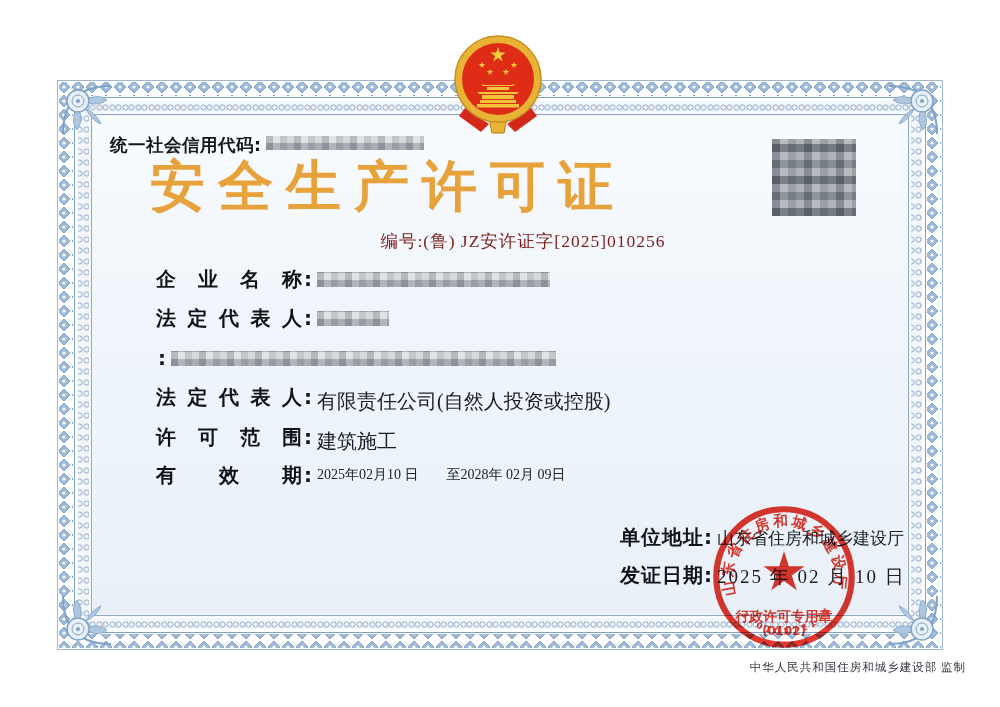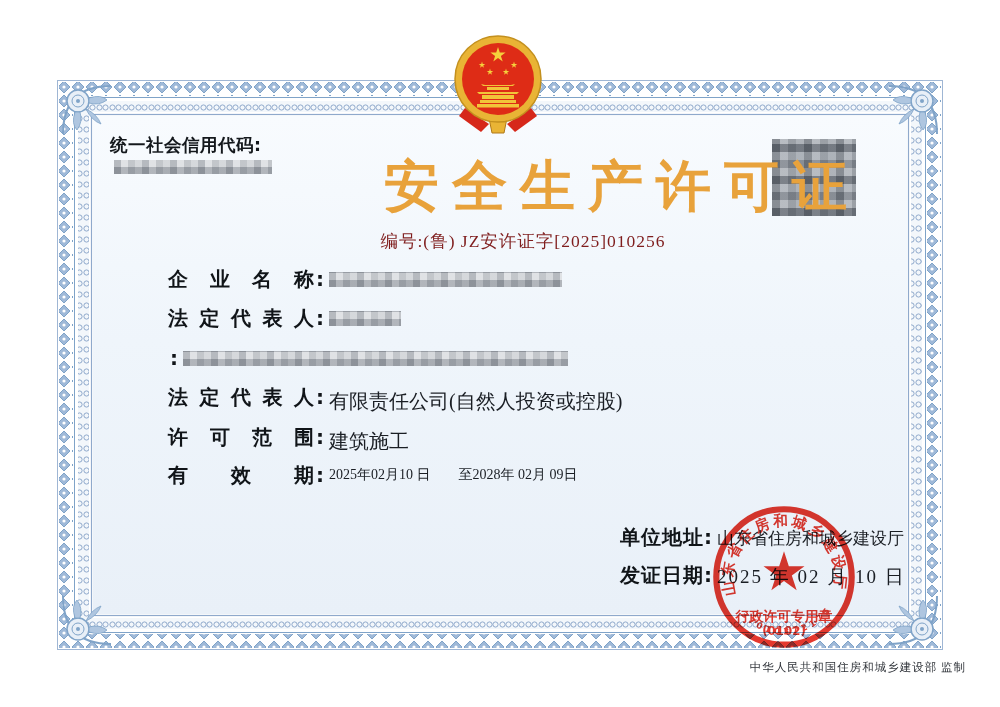--- a/index.html
+++ b/index.html
@@ -7,34 +7,34 @@
   .page { position:relative; width:1000px; height:707px; background:#ffffff;
           font-family:"DejaVu Sans","Liberation Sans",sans-serif; }
 
   .inner-bg { position:absolute; left:93px; top:116px; width:814px; height:498px;
               background:linear-gradient(180deg,#f8fbfe 0%,#eff5fb 45%,#e9f0f8 100%); }
 
   .frame-svg { position:absolute; left:57px; top:80px; width:886px; height:570px; }
 
   .emblem { position:absolute; left:451px; top:34px; width:94px; height:103px; }
 
-  .credit-row { position:absolute; left:110px; top:133px; display:flex; align-items:flex-start;flex-direction:column; }
+  .credit-row { position:absolute; left:110px; top:133px; display:flex; align-items:flex-start; }
   .credit-label { font-size:17.5px; font-weight:bold; color:#14181c; letter-spacing:0.5px; }
   .credit-mosaic { width:158px; height:14px; margin-left:4px; margin-top:3px; }
 
   .qr-mosaic { position:absolute; left:772px; top:139px; width:84px; height:77px; }
 
-  .title { position:absolute; left:150px; top:150px; width:710px; text-align:right;
+  .title { position:absolute; left:150px; top:150px; width:710px; text-align:left;
            font-size:55px; font-weight:bold; color:#e8a23b; letter-spacing:13px; }
 
   .serial { position:absolute; left:180px; top:229px; width:686px; text-align:center;
             font-family:"Liberation Serif","DejaVu Serif",serif;
             font-size:17.5px; color:#7f1d1d; letter-spacing:1px; }
 
-  .field-row { position:absolute; left:168px; display:flex; align-items:flex-start; }
+  .field-row { position:absolute; left:156px; display:flex; align-items:flex-start; }
   .field-label { width:146px; font-size:20px; font-weight:bold; color:#101418;
                  text-align:justify; text-align-last:justify; line-height:1.1; }
   .field-colon { font-size:20px; font-weight:bold; color:#101418; margin:0 5px 0 2px; line-height:1.1; }
   .field-value { font-family:"Liberation Serif","DejaVu Serif",serif; font-size:20px;
                  color:#1a1e24; margin-top:2px; white-space:pre; }
   .field-value.validity { font-size:14px; }
   .field-mosaic { height:15px; margin-top:4px; }
 
   .issue-row { position:absolute; left:620px; display:flex; align-items:flex-start; }
   .issue-label { font-size:20px; font-weight:bold; color:#101418; letter-spacing:1px; }

